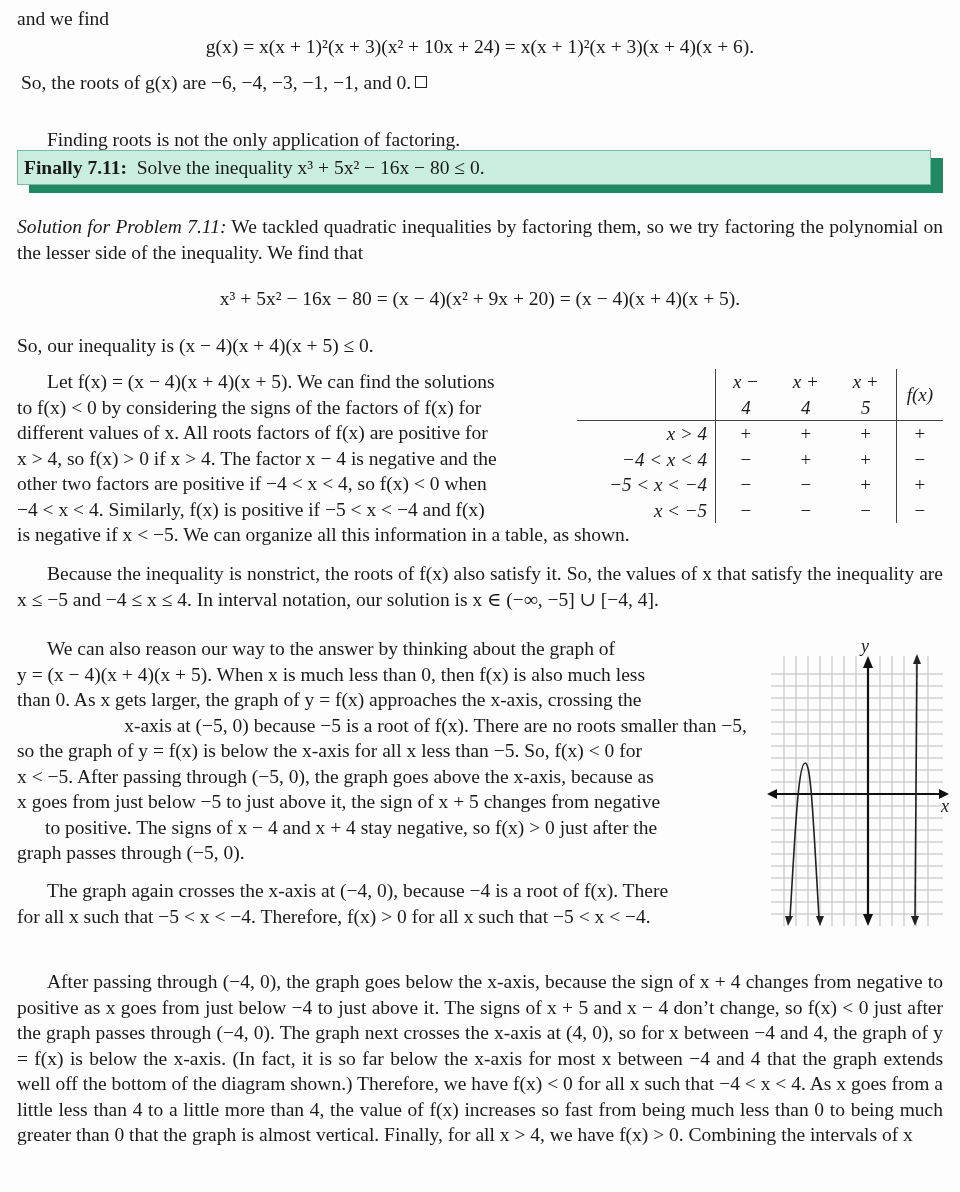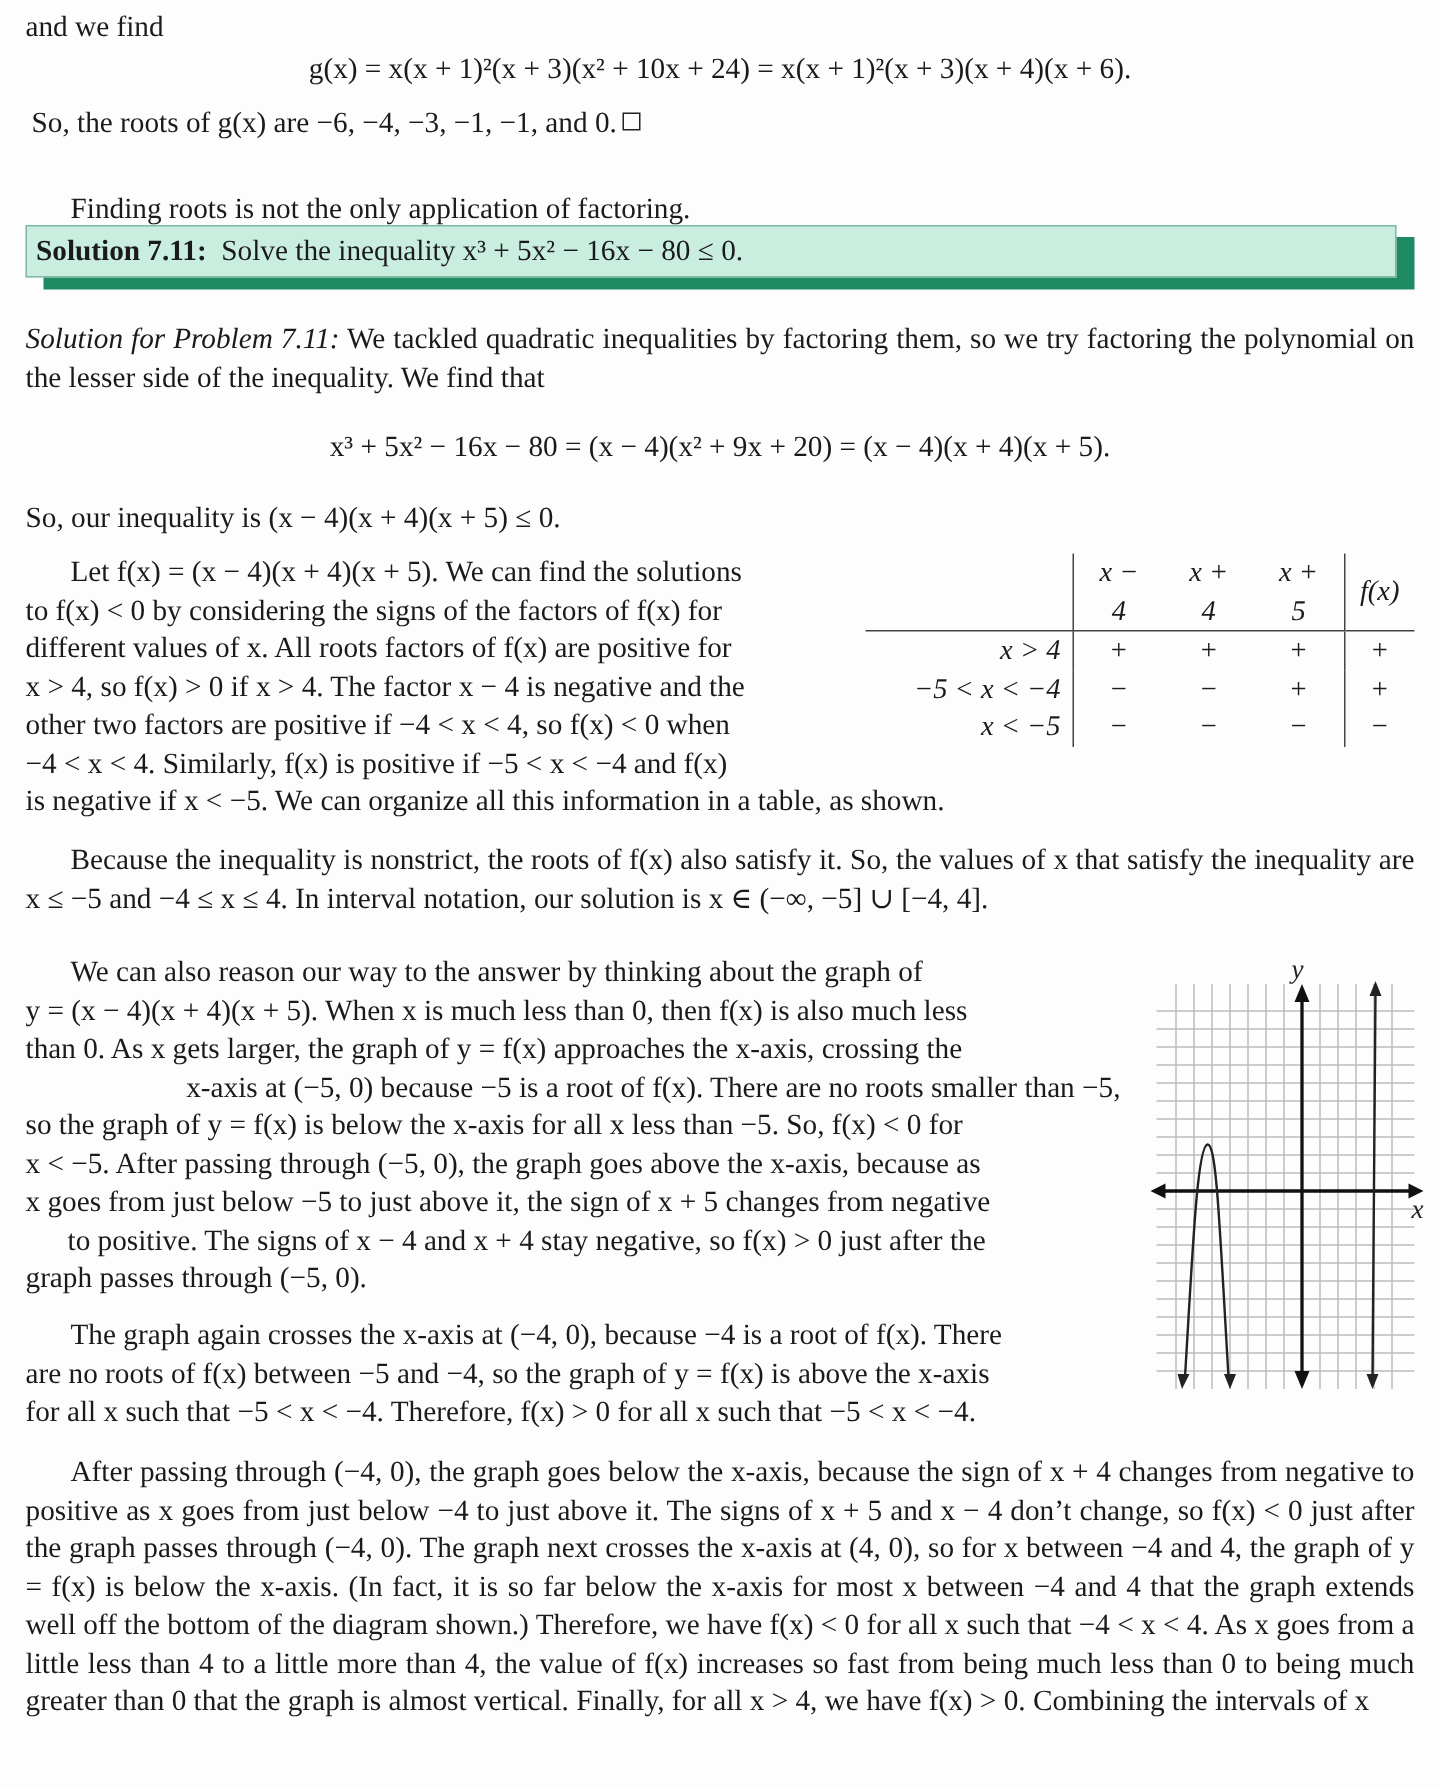--- a/index.html
+++ b/index.html
@@ -37,21 +37,21 @@
 
 <div class="page">
 
   <p class="abs" style="top:6px;left:0;">and we find</p>
   <p class="abs display math" style="top:34px;left:0;width:926px;font-style:normal;">g(x) = x(x + 1)²(x + 3)(x² + 10x + 24) = x(x + 1)²(x + 3)(x + 4)(x + 6).</p>
   <p class="abs" style="top:70px;left:4px;"><span>So, the roots of g(x) are −6, −4, −3, −1, −1, and 0.</span><span class="qed"></span></p>
   <p class="abs" style="top:127px;left:30px;">Finding roots is not the only application of factoring.</p>
 
   <div class="problem-box">
     <div class="inner">
-      <b>Solution 7.11:</b>&nbsp;
+      <b>Finally 7.11:</b>&nbsp;
       <span>Solve the inequality x³ + 5x² − 16x − 80 ≤ 0.</span>
     </div>
   </div>
 
   <p class="abs" style="top:214px;left:0;width:926px;"><i>Solution for Problem 7.11:</i> <span>We tackled quadratic inequalities by factoring them, so we try factoring the polynomial on the lesser side of the inequality. We find that</span></p>
 
   <p class="abs display" style="top:286px;left:0;width:926px;">x³ + 5x² − 16x − 80 = (x − 4)(x² + 9x + 20) = (x − 4)(x + 4)(x + 5).</p>
 
   <p class="abs" style="top:333px;left:0;">So, our inequality is (x − 4)(x + 4)(x + 5) ≤ 0.</p>
 
@@ -75,20 +75,27 @@
       <td class="fcol">f(x)</td>
     </tr>
     <tr>
       <td class="rowhead">x &gt; 4</td>
       <td>+</td>
       <td>+</td>
       <td>+</td>
       <td class="fcol">+</td>
     </tr>
     <tr>
+      <td class="rowhead">−4 &lt; x &lt; 4</td>
+      <td>−</td>
+      <td>+</td>
+      <td>+</td>
+      <td class="fcol">−</td>
+    </tr>
+    <tr>
       <td class="rowhead">−5 &lt; x &lt; −4</td>
       <td>−</td>
       <td>−</td>
       <td>+</td>
       <td class="fcol">+</td>
     </tr>
     <tr>
       <td class="rowhead">x &lt; −5</td>
       <td>−</td>
       <td>−</td>
@@ -107,21 +114,20 @@
     <div style="white-space:nowrap;text-align:right;">x-axis at (−5, 0) because −5 is a root of f(x). There are no roots smaller than −5,</div>
     <div style="white-space:nowrap;">so the graph of y = f(x) is below the x-axis for all x less than −5. So, f(x) &lt; 0 for</div>
     <div style="white-space:nowrap;">x &lt; −5. After passing through (−5, 0), the graph goes above the x-axis, because as</div>
     <div style="white-space:nowrap;">x goes from just below −5 to just above it, the sign of x + 5 changes from negative</div>
     <div style="white-space:nowrap;margin-left:28px;">to positive. The signs of x − 4 and x + 4 stay negative, so f(x) &gt; 0 just after the</div>
     <div style="white-space:nowrap;">graph passes through (−5, 0).</div>
   </div>
 
   <div class="abs" style="top:878px;left:0;width:730px;">
     <div style="text-indent:30px;white-space:nowrap;">The graph again crosses the x-axis at (−4, 0), because −4 is a root of f(x). There</div>
-    <div style="white-space:nowrap;">are no roots of f(x) between −5 and −4, so the graph of y = f(x) is above the x-axis</div>
     <div style="white-space:nowrap;">for all x such that −5 &lt; x &lt; −4. Therefore, f(x) &gt; 0 for all x such that −5 &lt; x &lt; −4.</div>
   </div>
 
   <p class="abs indent" style="top:969px;left:0;width:926px;">After passing through (−4, 0), the graph goes below the x-axis, because the sign of x + 4 changes from negative to positive as x goes from just below −4 to just above it. The signs of x + 5 and x − 4 don’t change, so f(x) &lt; 0 just after the graph passes through (−4, 0). The graph next crosses the x-axis at (4, 0), so for x between −4 and 4, the graph of y = f(x) is below the x-axis. (In fact, it is so far below the x-axis for most x between −4 and 4 that the graph extends well off the bottom of the diagram shown.) Therefore, we have f(x) &lt; 0 for all x such that −4 &lt; x &lt; 4. As x goes from a little less than 4 to a little more than 4, the value of f(x) increases so fast from being much less than 0 to being much greater than 0 that the graph is almost vertical. Finally, for all x &gt; 4, we have f(x) &gt; 0. Combining the intervals of x</p>
 
   <svg class="abs" style="left:748px;top:636px;" width="190" height="292" viewBox="0 0 190 292">
     <g stroke="#bbb" stroke-width="1">
 
       <line x1="19" y1="20" x2="19" y2="290"></line>
       <line x1="31" y1="20" x2="31" y2="290"></line>

